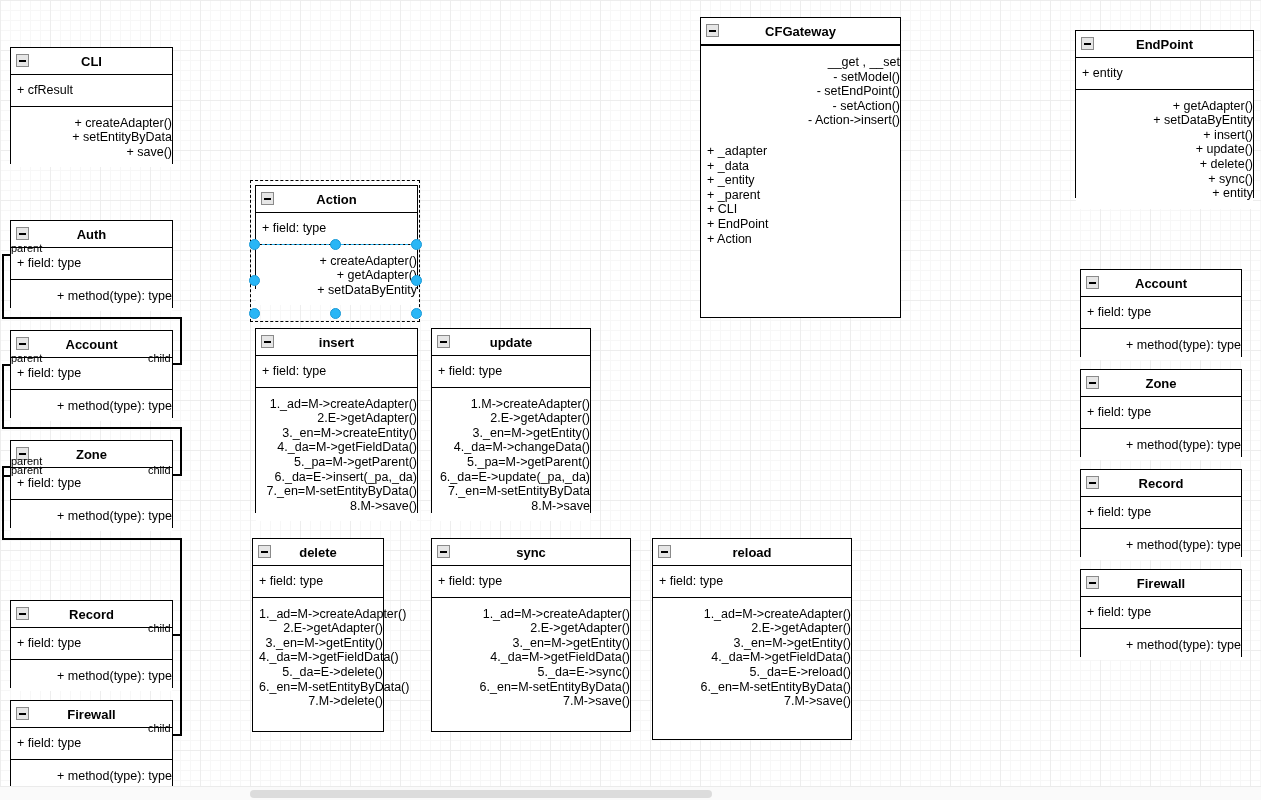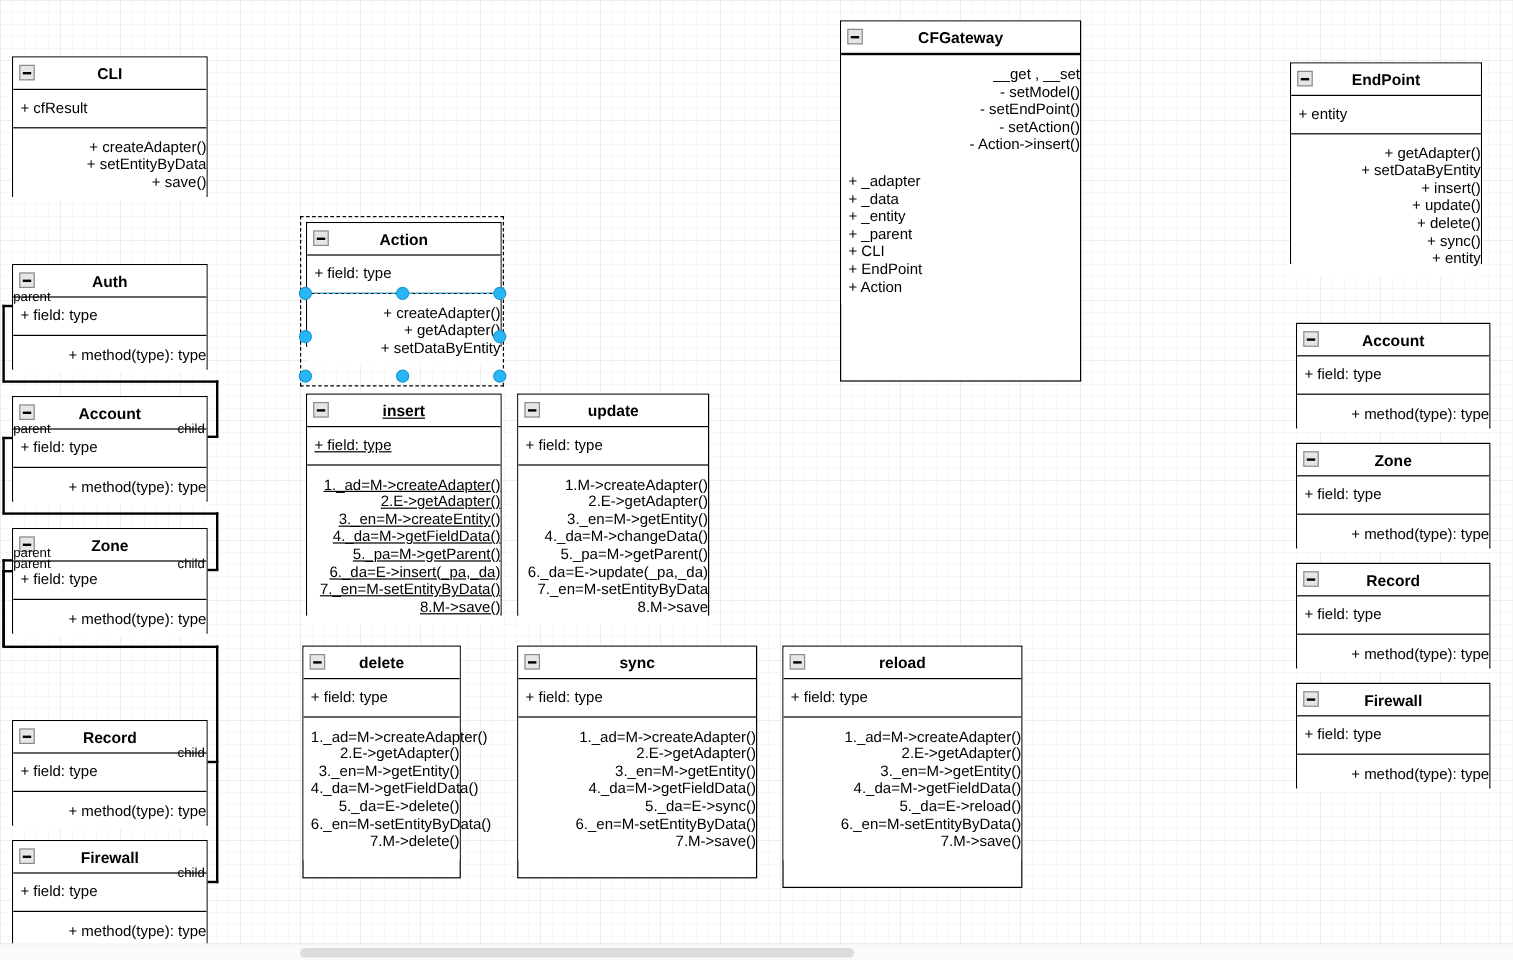--- a/index.html
+++ b/index.html
@@ -214,21 +214,21 @@
         <div class="sec attr">
           <div class="ln">+ _adapter</div>
           <div class="ln">+ _data</div>
           <div class="ln">+ _entity</div>
           <div class="ln">+ _parent</div>
           <div class="ln">+ CLI</div>
           <div class="ln">+ EndPoint</div>
           <div class="ln">+ Action</div>
         </div>
       </div>
-      <div class="uml" style="left: 1075px; top: 52px; width: 160px; height: 168px;">
+      <div class="uml" style="left: 1075px; top: 30px; width: 179px; height: 168px;">
         <div class="hdr"><span class="collapse"></span><span>EndPoint</span></div>
         <div class="sec attr">
           <div class="ln">+  entity</div>
         </div>
         <div class="sec ops divider">
           <div class="ln">+ getAdapter()</div>
           <div class="ln">+ setDataByEntity</div>
           <div class="ln">+ insert()</div>
           <div class="ln">+ update()</div>
           <div class="ln">+ delete()</div>
@@ -274,21 +274,21 @@
       </div>
       <div class="uml" style="left: 10px; top: 700px; width: 163px; height: 88px;">
         <div class="hdr"><span class="collapse"></span><span>Firewall</span></div>
         <div class="sec attr">
           <div class="ln">+ field: type</div>
         </div>
         <div class="sec ops divider">
           <div class="ln">+ method(type): type</div>
         </div>
       </div>
-      <div class="uml" style="left: 255px; top: 328px; width: 163px; height: 185px; text-decoration: underline;">
+      <div class="uml" style="left: 255px; top: 328px; width: 163px; height: 185px;">
         <div class="hdr"><span class="collapse"></span><span>insert</span></div>
         <div class="sec attr">
           <div class="ln">+ field: type</div>
         </div>
         <div class="sec ops divider">
           <div class="ln">1._ad=M-&gt;createAdapter()</div>
           <div class="ln">2.E-&gt;getAdapter()</div>
           <div class="ln">3._en=M-&gt;createEntity()</div>
           <div class="ln">4._da=M-&gt;getFieldData()</div>
           <div class="ln">5._pa=M-&gt;getParent()</div>

